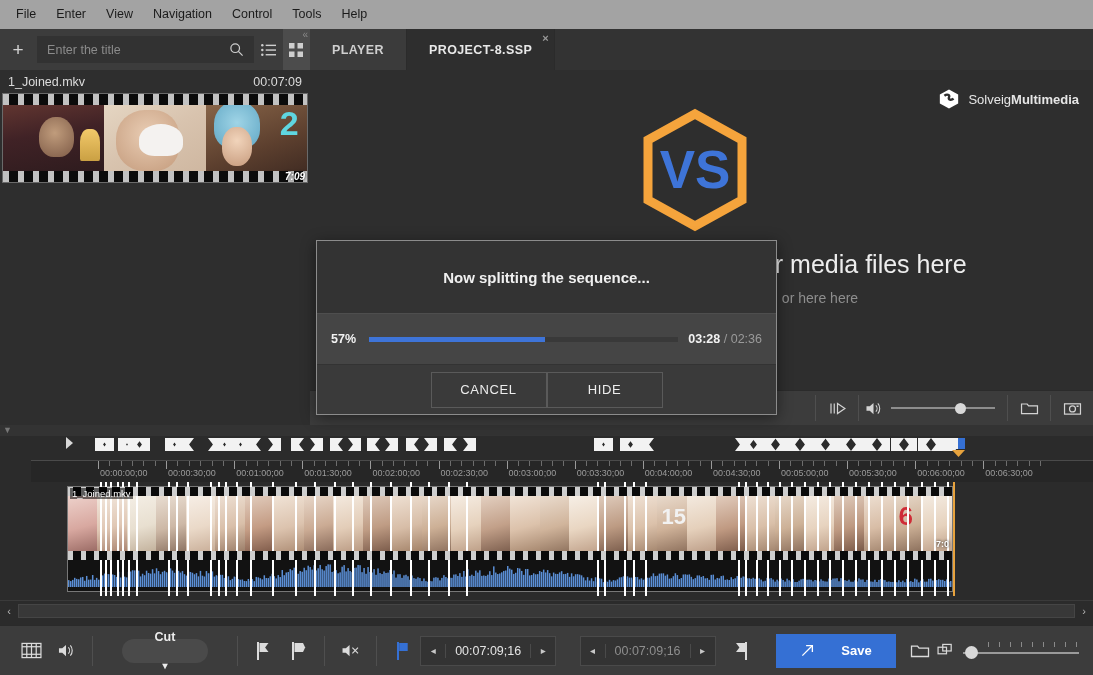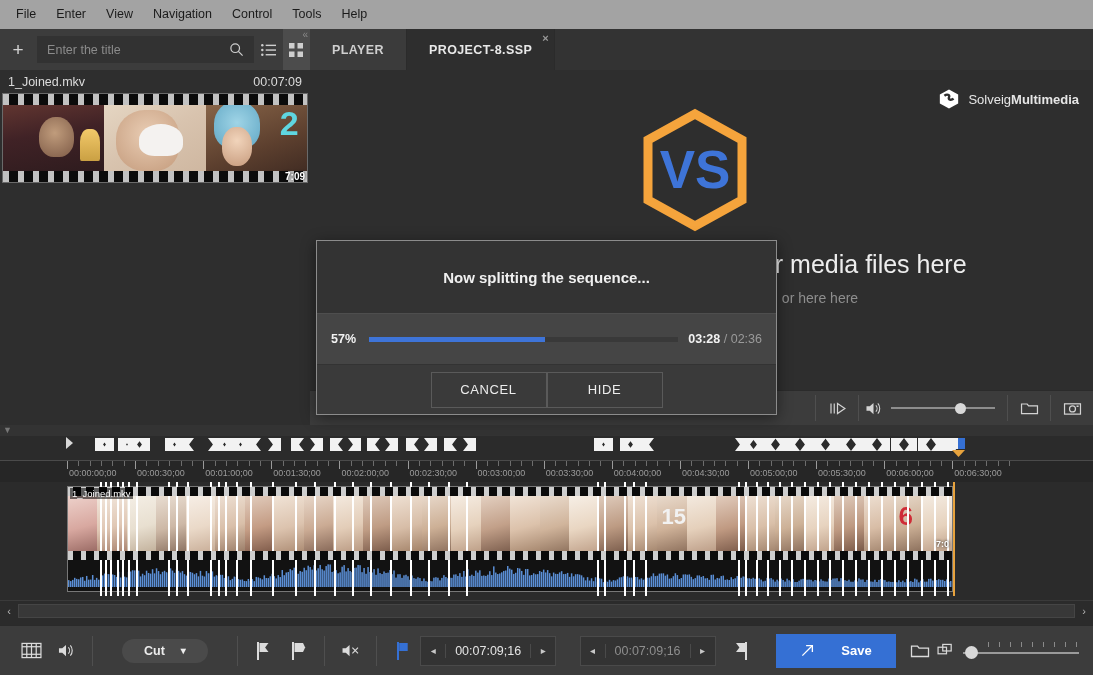--- a/index.html
+++ b/index.html
@@ -67,21 +67,21 @@
   .frame-seg { flex: 1; position: relative; }
   .sprockets-top, .sprockets-bot {
     position: absolute; left: 0; right: 0; height: 11px; background: #0b0b0b;
     background-image: repeating-linear-gradient(to right,
       rgba(255,255,255,0.75) 0px, rgba(255,255,255,0.75) 6px,
       transparent 6px, transparent 15px);
   }
   .sprockets-top { top: 0; } .sprockets-bot { bottom: 0; }
   .thumb-dur {
     position: absolute; right: 2px; bottom: 0px; color: #fff; font-size: 10px;
-    text-shadow: 0 0 3px #000; font-weight: bold; z-index: 3;
+    text-shadow: 0 0 3px #000; font-weight: bold; z-index: 3; font-style: italic;
   }
 
   
   .tabbar {
     position: absolute; left: 310px; top: 29px; width: 783px; height: 41px;
     background: #333; display: flex; align-items: stretch;
   }
   .tab {
     display: flex; align-items: center; justify-content: center; position: relative;
     font-size: 12.5px; letter-spacing: .4px; font-weight: bold;
@@ -137,20 +137,21 @@
   .marker-lane { position: relative; height: 24px; background: #2b2b2b; }
   .flag {
     position: absolute; top: 2px; width: 13px; height: 13px; background: #f2f2f2;
   }
   .flag.pennant { clip-path: polygon(0 0, 100% 0, 62% 50%, 100% 100%, 0 100%); }
   .flag.rev { clip-path: polygon(0 0, 100% 0, 100% 100%, 0 100%, 38% 50%); }
   .ruler {
     position: relative; height: 22px; background: #262626;
     border-top: 1px solid #4a4a4a;
     overflow: hidden;
+    margin-left: 31px;
   }
   .tick { position: absolute; top: 0; width: 1px; height: 5px; background: #6d6d6d; }
   .tick.major { height: 8px; background: #9a9a9a; }
   .rlabel { position: absolute; top: 7px; font-size: 9px; color: #9b9b9b; white-space: nowrap; }
   .track-area { position: relative; height: 118px; background: #2b2b2b; padding-top: 4px; }
   .clip {
     position: absolute; left: 67px; top: 4px; width: 886px; height: 106px;
     background: #1a1a1a; border: 1px solid #777; overflow: hidden;
   }
   .clip-label {
@@ -183,21 +184,21 @@
     border-top: 1px solid #2a2a2a;
   }
   .bb-btn {
     width: 36px; height: 34px; display: flex; align-items: center; justify-content: center;
     color: #dcdcdc; border: 1px solid transparent;
   }
   .bb-sep { width: 1px; height: 30px; background: #4f4f4f; margin: 0 8px; }
   .mode-select {
     height: 24px; min-width: 86px; border-radius: 12px; background: #4a4a4a;
     display: flex; align-items: center; justify-content: center; gap: 16px;
-    color: #ededed; font-size: 12.5px; font-weight: bold; padding: 0 12px;
+    color: #ededed; font-size: 12.5px; font-weight: bold; padding: 0 12px; flex-direction: column;
   }
   .tc-group { display: flex; align-items: center; height: 30px; background: #333; border: 1px solid #4a4a4a; }
   .tc-arrow { width: 24px; height: 28px; display: flex; align-items: center; justify-content: center; color: #c8c8c8; font-size: 10px; }
   .tc-val { font-size: 12.5px; color: #e4e4e4; padding: 0 9px; border-left: 1px solid #4a4a4a; border-right: 1px solid #4a4a4a; }
   .tc-val.dim { color: #8e8e8e; }
   .save-btn {
     height: 34px; min-width: 120px; background: #3570d4; color: #fff;
     display: flex; align-items: center; justify-content: center; gap: 26px;
     font-size: 13px; font-weight: bold; padding: 0 14px;
   }

